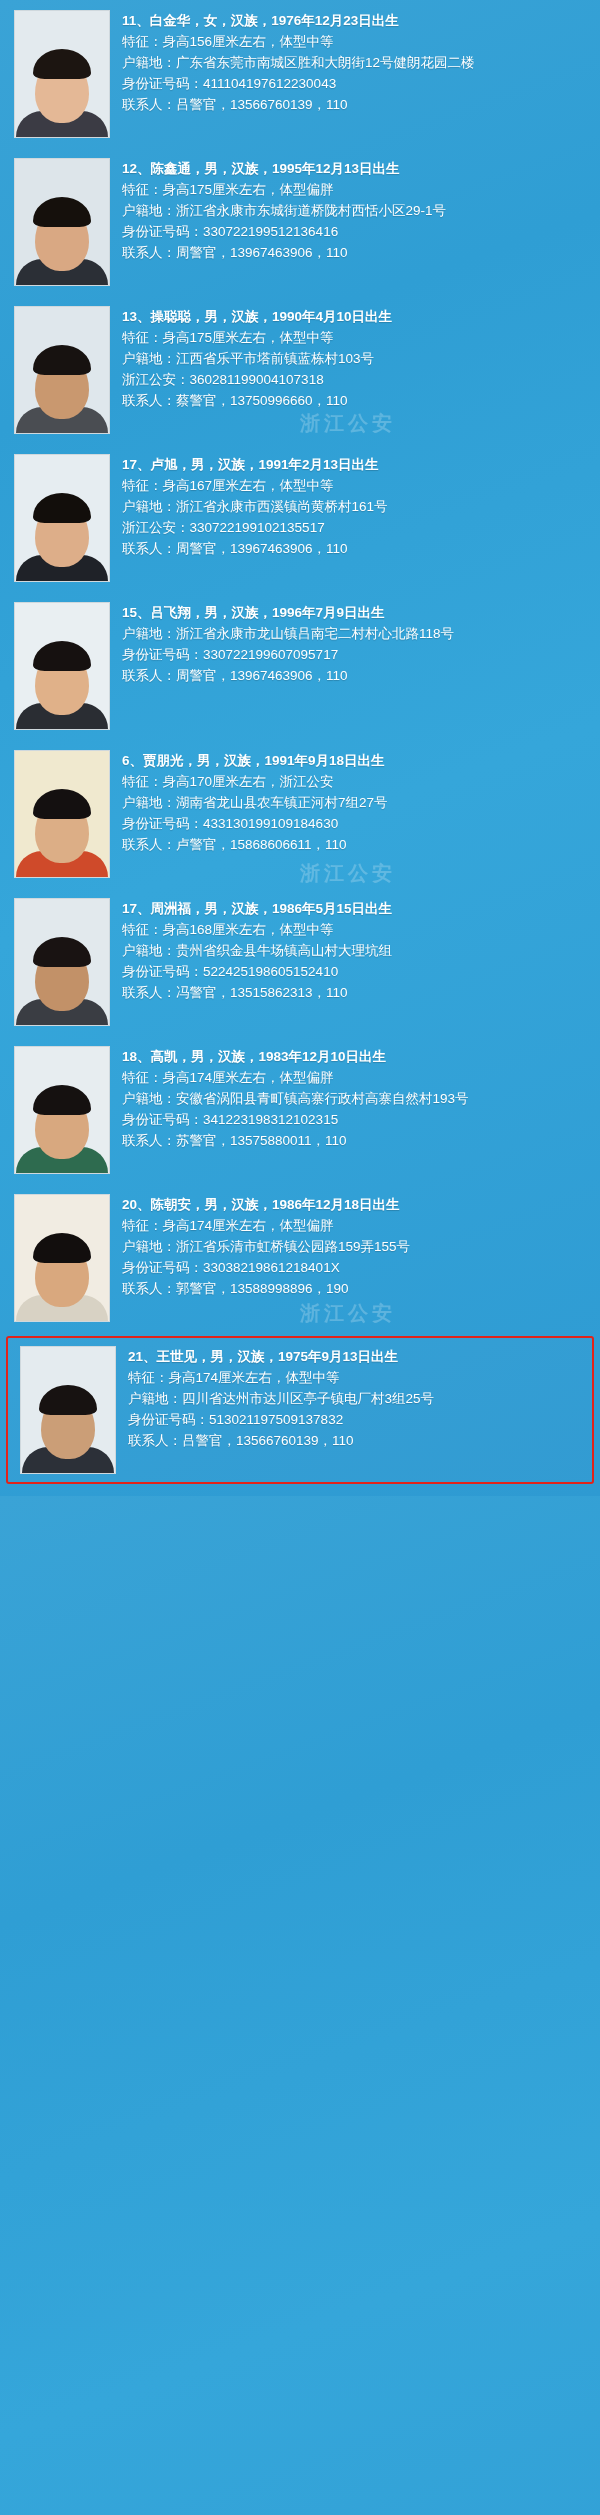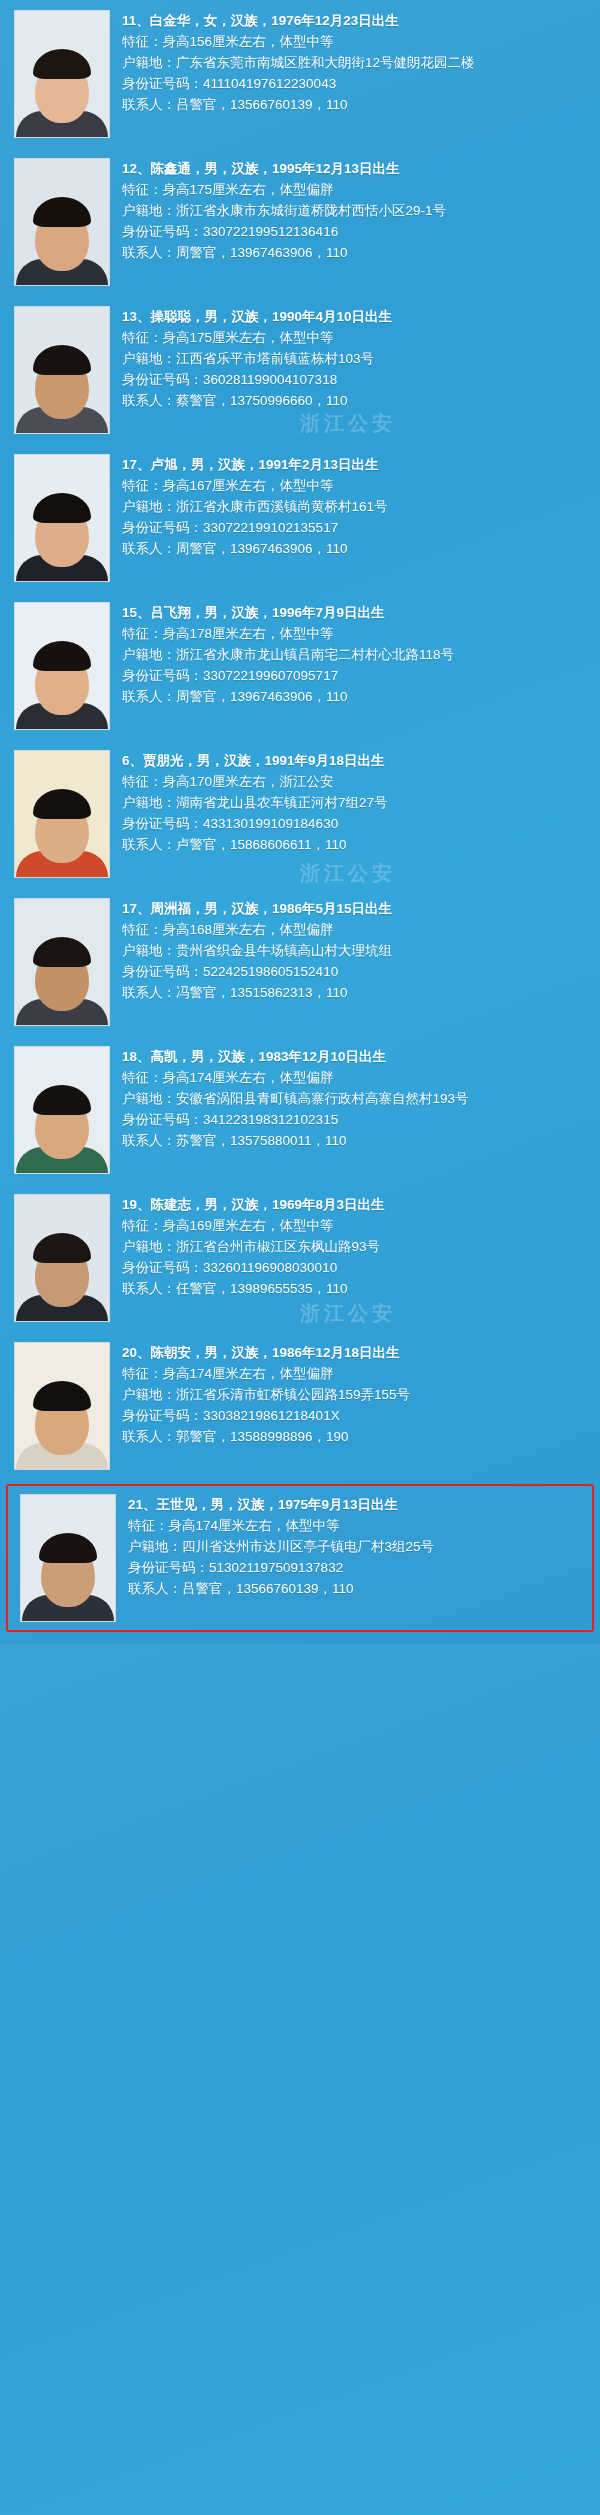--- a/index.html
+++ b/index.html
@@ -147,49 +147,48 @@
         <div class="photo">
           <div class="bg" style="background:#dfe7ec"></div>
           <div class="body" style="background:#4a4d52"></div>
           <div class="head" style="background:#c9986f"></div>
           <div class="hair" style="background:#171210"></div>
         </div>
         <div class="info">
           <div class="line name">13、操聪聪，男，汉族，1990年4月10日出生</div>
           <div class="line">特征：身高175厘米左右，体型中等</div>
           <div class="line">户籍地：江西省乐平市塔前镇蓝栋村103号</div>
-          <div class="line">身份证号码：360281199004107318</div>
+          <div class="line">浙江公安：360281199004107318</div>
           <div class="line">联系人：蔡警官，13750996660，110</div>
         </div>
       </div>
       <div class="entry">
         <div class="photo">
           <div class="bg" style="background:#e6edf1"></div>
           <div class="body" style="background:#1f2228"></div>
           <div class="head" style="background:#ddae89"></div>
           <div class="hair" style="background:#120e0b"></div>
         </div>
         <div class="info">
           <div class="line name">17、卢旭，男，汉族，1991年2月13日出生</div>
           <div class="line">特征：身高167厘米左右，体型中等</div>
           <div class="line">户籍地：浙江省永康市西溪镇尚黄桥村161号</div>
-          <div class="line">身份证号码：330722199102135517</div>
+          <div class="line">浙江公安：330722199102135517</div>
           <div class="line">联系人：周警官，13967463906，110</div>
         </div>
       </div>
       <div class="entry">
         <div class="photo">
           <div class="bg" style="background:#e9eff2"></div>
           <div class="body" style="background:#2a2d33"></div>
           <div class="head" style="background:#e0b189"></div>
           <div class="hair" style="background:#161110"></div>
         </div>
         <div class="info">
           <div class="line name">15、吕飞翔，男，汉族，1996年7月9日出生</div>
-          <div class="line">特征：身高178厘米左右，体型中等</div>
           <div class="line">户籍地：浙江省永康市龙山镇吕南宅二村村心北路118号</div>
           <div class="line">身份证号码：330722199607095717</div>
           <div class="line">联系人：周警官，13967463906，110</div>
         </div>
       </div>
       <div class="entry">
         <div class="photo">
           <div class="bg" style="background:#f0e9cf"></div>
           <div class="body" style="background:#cf4a2a"></div>
           <div class="head" style="background:#dcae86"></div>
@@ -205,21 +204,21 @@
       </div>
       <div class="entry">
         <div class="photo">
           <div class="bg" style="background:#e2e9ed"></div>
           <div class="body" style="background:#3a3d43"></div>
           <div class="head" style="background:#c29168"></div>
           <div class="hair" style="background:#191312"></div>
         </div>
         <div class="info">
           <div class="line name">17、周洲福，男，汉族，1986年5月15日出生</div>
-          <div class="line">特征：身高168厘米左右，体型偏胖</div>
+          <div class="line">特征：身高168厘米左右，体型中等</div>
           <div class="line">户籍地：贵州省织金县牛场镇高山村大理坑组</div>
           <div class="line">身份证号码：522425198605152410</div>
           <div class="line">联系人：冯警官，13515862313，110</div>
         </div>
       </div>
       <div class="entry">
         <div class="photo">
           <div class="bg" style="background:#e7edf0"></div>
           <div class="body" style="background:#2e6b4f"></div>
           <div class="head" style="background:#d8a87f"></div>
@@ -228,35 +227,20 @@
         <div class="info">
           <div class="line name">18、高凯，男，汉族，1983年12月10日出生</div>
           <div class="line">特征：身高174厘米左右，体型偏胖</div>
           <div class="line">户籍地：安徽省涡阳县青町镇高寨行政村高寨自然村193号</div>
           <div class="line">身份证号码：341223198312102315</div>
           <div class="line">联系人：苏警官，13575880011，110</div>
         </div>
       </div>
       <div class="entry">
         <div class="photo">
-          <div class="bg" style="background:#dee6eb"></div>
-          <div class="body" style="background:#23262c"></div>
-          <div class="head" style="background:#c59a74"></div>
-          <div class="hair" style="background:#1b1614"></div>
-        </div>
-        <div class="info">
-          <div class="line name">19、陈建志，男，汉族，1969年8月3日出生</div>
-          <div class="line">特征：身高169厘米左右，体型中等</div>
-          <div class="line">户籍地：浙江省台州市椒江区东枫山路93号</div>
-          <div class="line">身份证号码：332601196908030010</div>
-          <div class="line">联系人：任警官，13989655535，110</div>
-        </div>
-      </div>
-      <div class="entry">
-        <div class="photo">
           <div class="bg" style="background:#f1ece2"></div>
           <div class="body" style="background:#d8d2c4"></div>
           <div class="head" style="background:#d9a87e"></div>
           <div class="hair" style="background:#120e0d"></div>
         </div>
         <div class="info">
           <div class="line name">20、陈朝安，男，汉族，1986年12月18日出生</div>
           <div class="line">特征：身高174厘米左右，体型偏胖</div>
           <div class="line">户籍地：浙江省乐清市虹桥镇公园路159弄155号</div>
           <div class="line">身份证号码：33038219861218401X</div>

